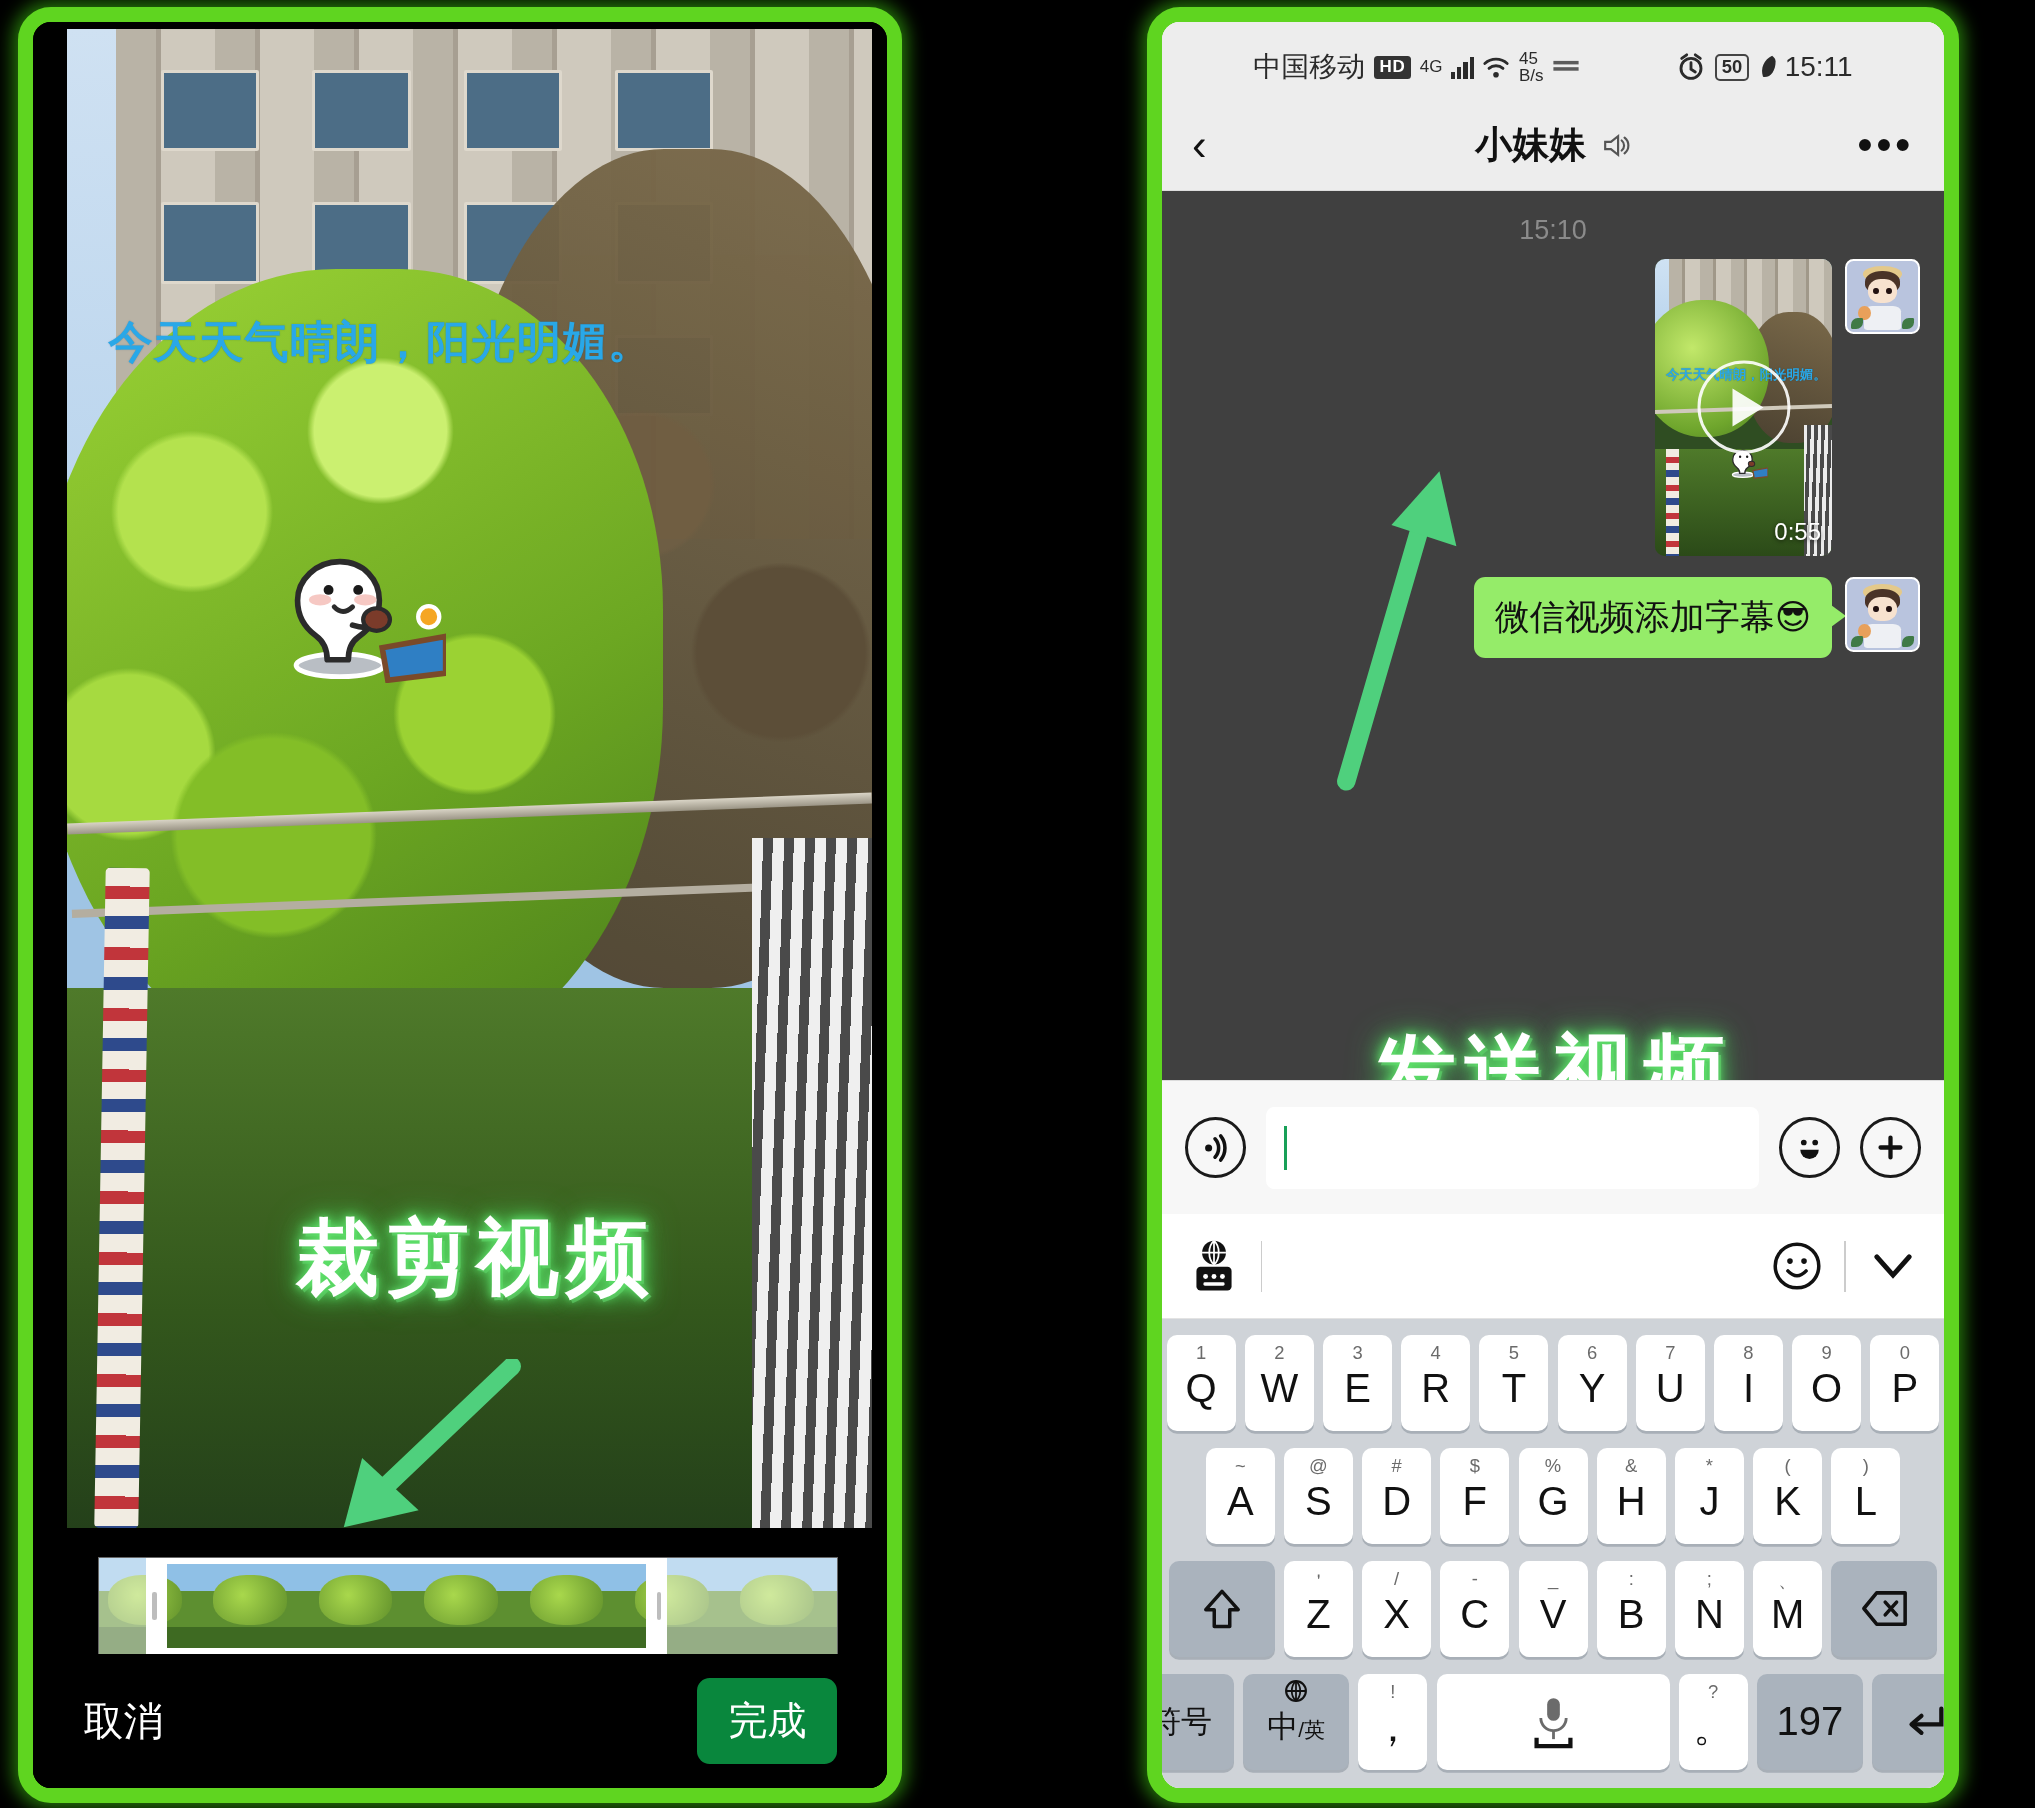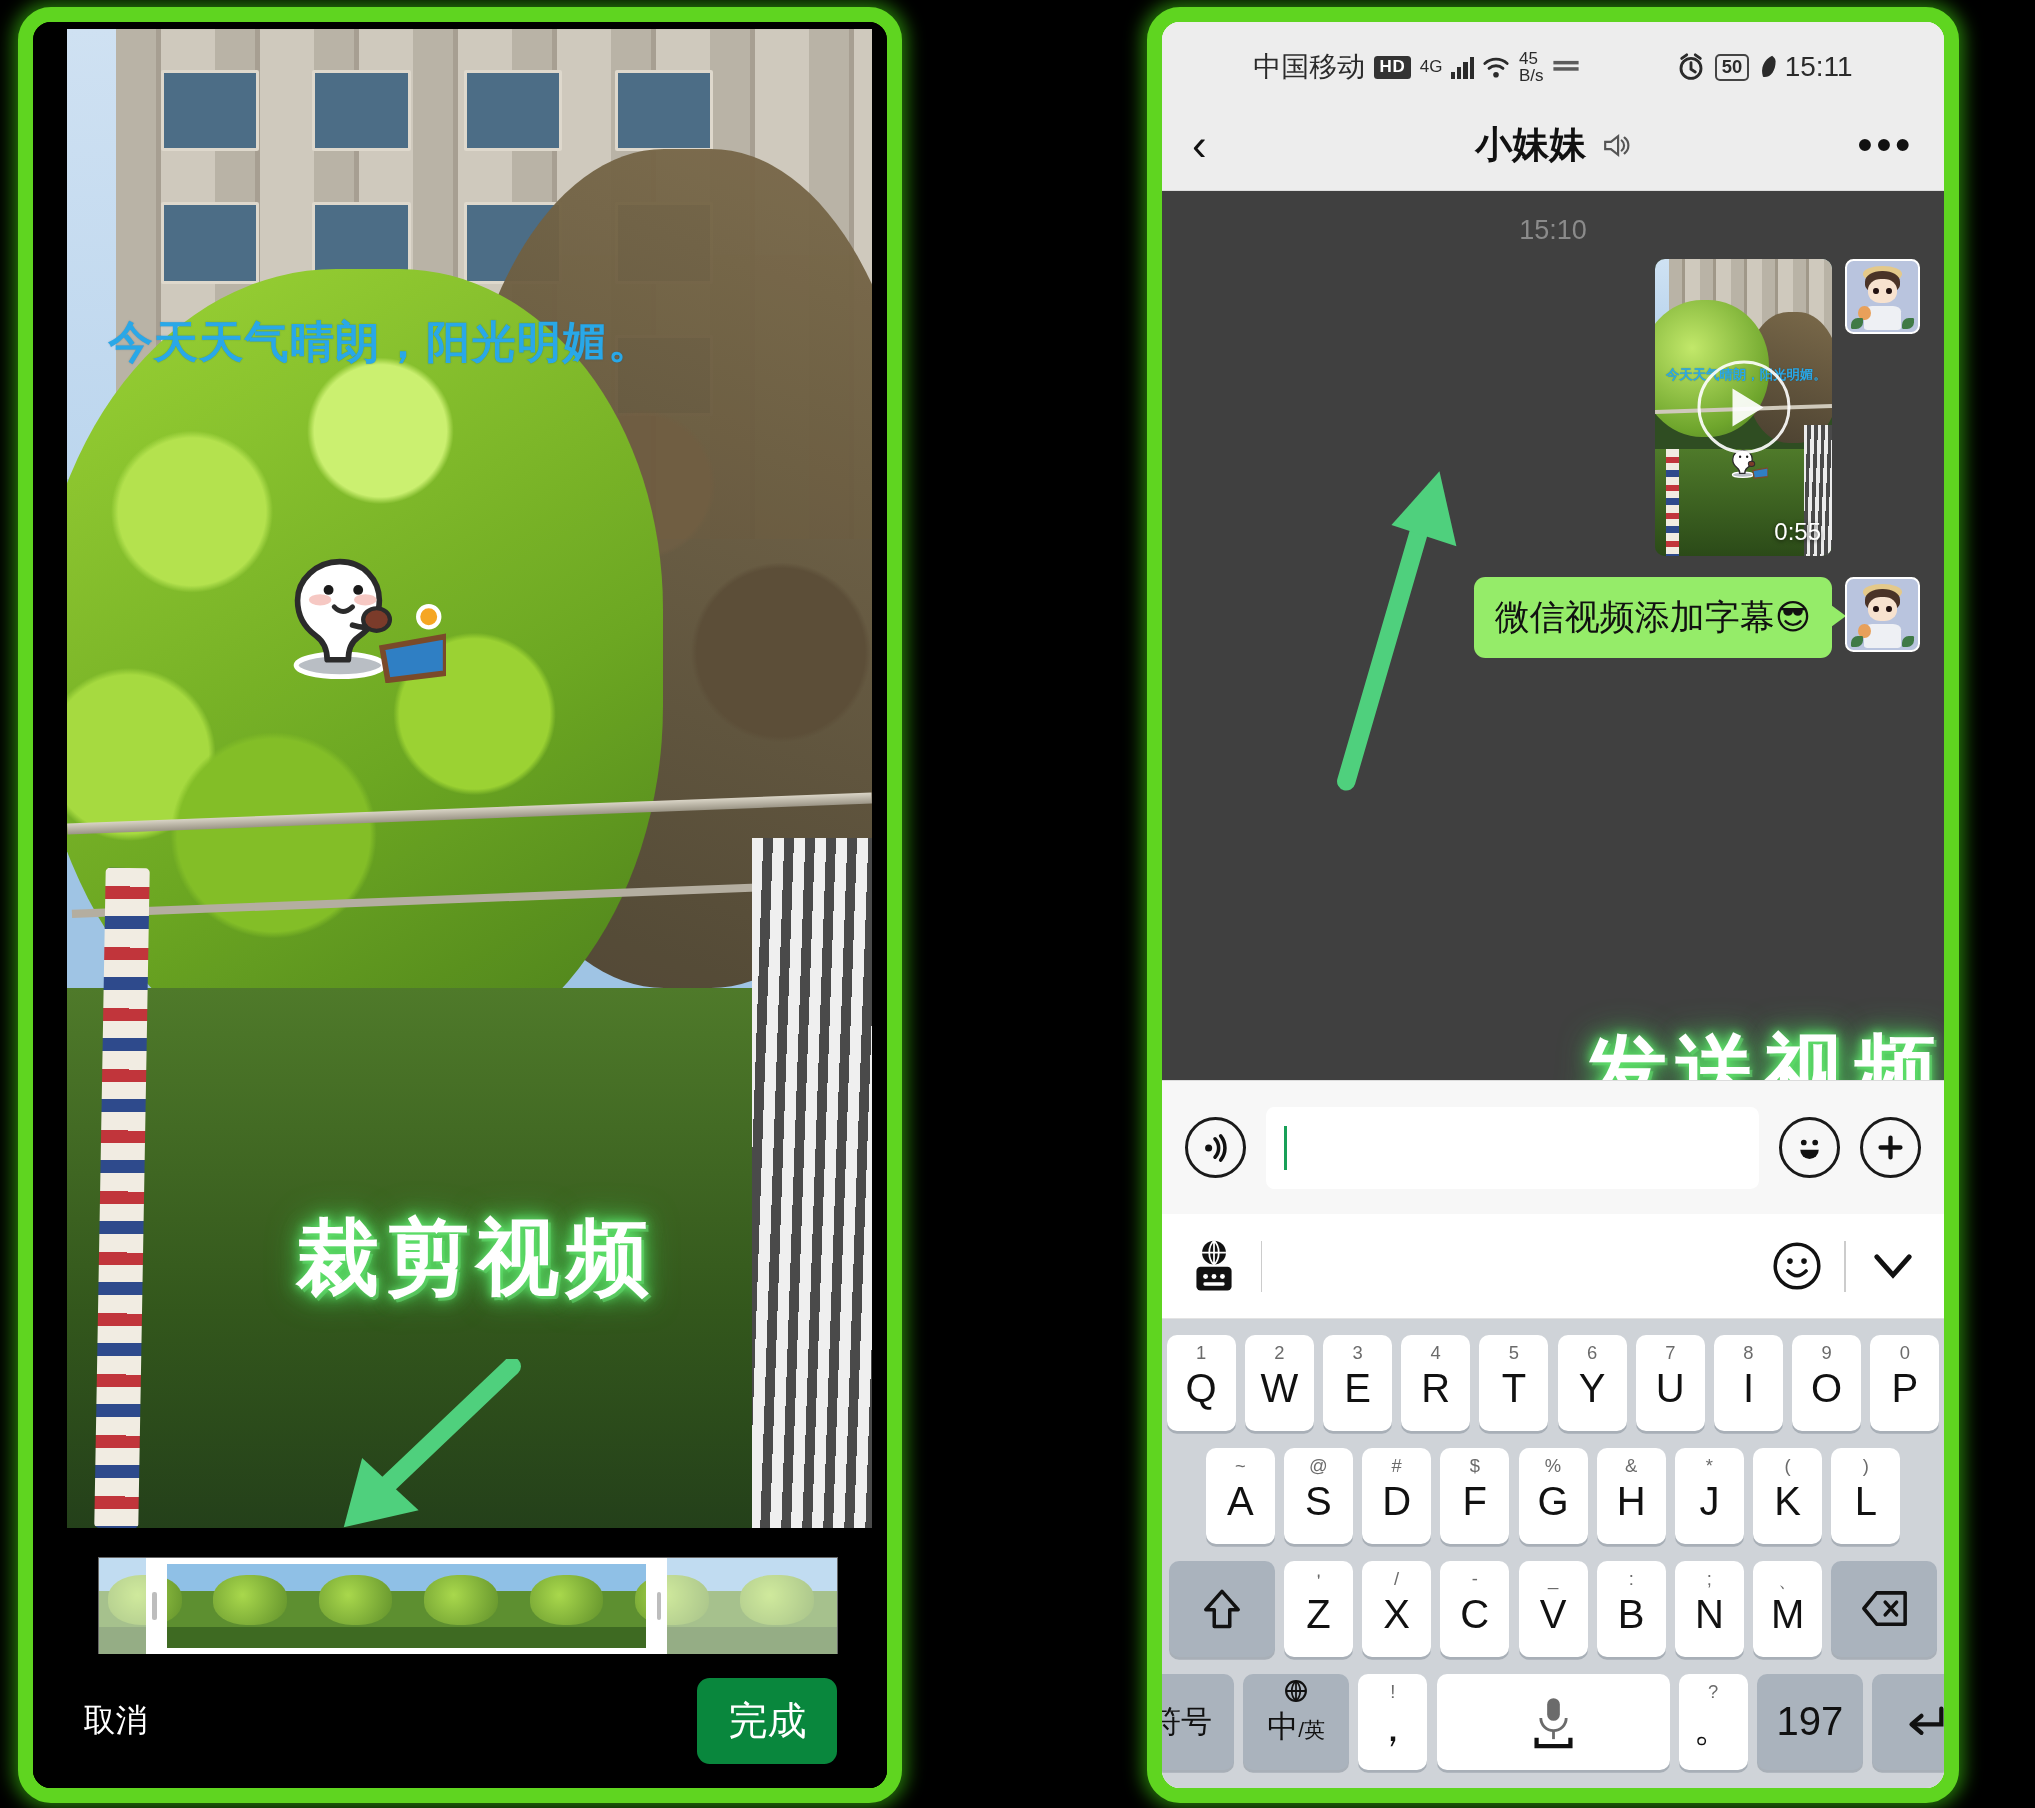--- a/index.html
+++ b/index.html
@@ -129,21 +129,21 @@
     position:absolute; top:50%; transform:translateY(-50%);
     width:4.2px; height:28px; background:#bdbdbd; border-radius:2.1px;
   }
   .tl-dim { position:absolute; top:0; bottom:0; background:rgba(255,255,255,.45); }
 
   .editor-bottom {
     position:absolute; left:0; right:0; bottom:0; height:134px;
     display:flex; align-items:center; justify-content:space-between;
     padding:0 50px; background:#000;
   }
-  #cancel-btn { color:#fff; font-size:32px; background:none; border:none; cursor:pointer;
+  #cancel-btn { color:#fff; font-size:40px; background:none; border:none; cursor:pointer;
                 font-family:inherit; }
   #done-btn {
     background:#09873d; color:#fff; font-size:39px; border:none; cursor:pointer;
     padding:15.6px 31px; border-radius:12.7px; font-family:inherit;
   }
 
   
   .phone { position:absolute; inset:0; background:#ededed; display:flex; flex-direction:column; }
 
   .statusbar {
@@ -246,21 +246,21 @@
   .bubble {
     position:relative; background:#95ec69; border-radius:11.3px;
     padding:17px 21px; font-size:35px; color:#111; max-width:537px;
   }
   .bubble::after {
     content:""; position:absolute; right:-14px; top:28px;
     border-left:15.6px solid #95ec69;
     border-top:11.3px solid transparent; border-bottom:11.3px solid transparent;
   }
 
-  .send-label { position:absolute; left:0; right:0; top:827px; text-align:right; }
+  .send-label { position:absolute; left:0; right:0; top:827px; text-align:center; }
 
   
   .inputbar {
     height:134px; background:#f7f7f7; border-top:0.7px solid #dcdcdc;
     display:flex; align-items:center; gap:20px; padding:0 22.6px;
   }
   .ib-circle {
     width:61px; height:61px; border-radius:50%; border:3.5px solid #1a1a1a;
     display:flex; align-items:center; justify-content:center; flex:0 0 auto; cursor:pointer;
   }

